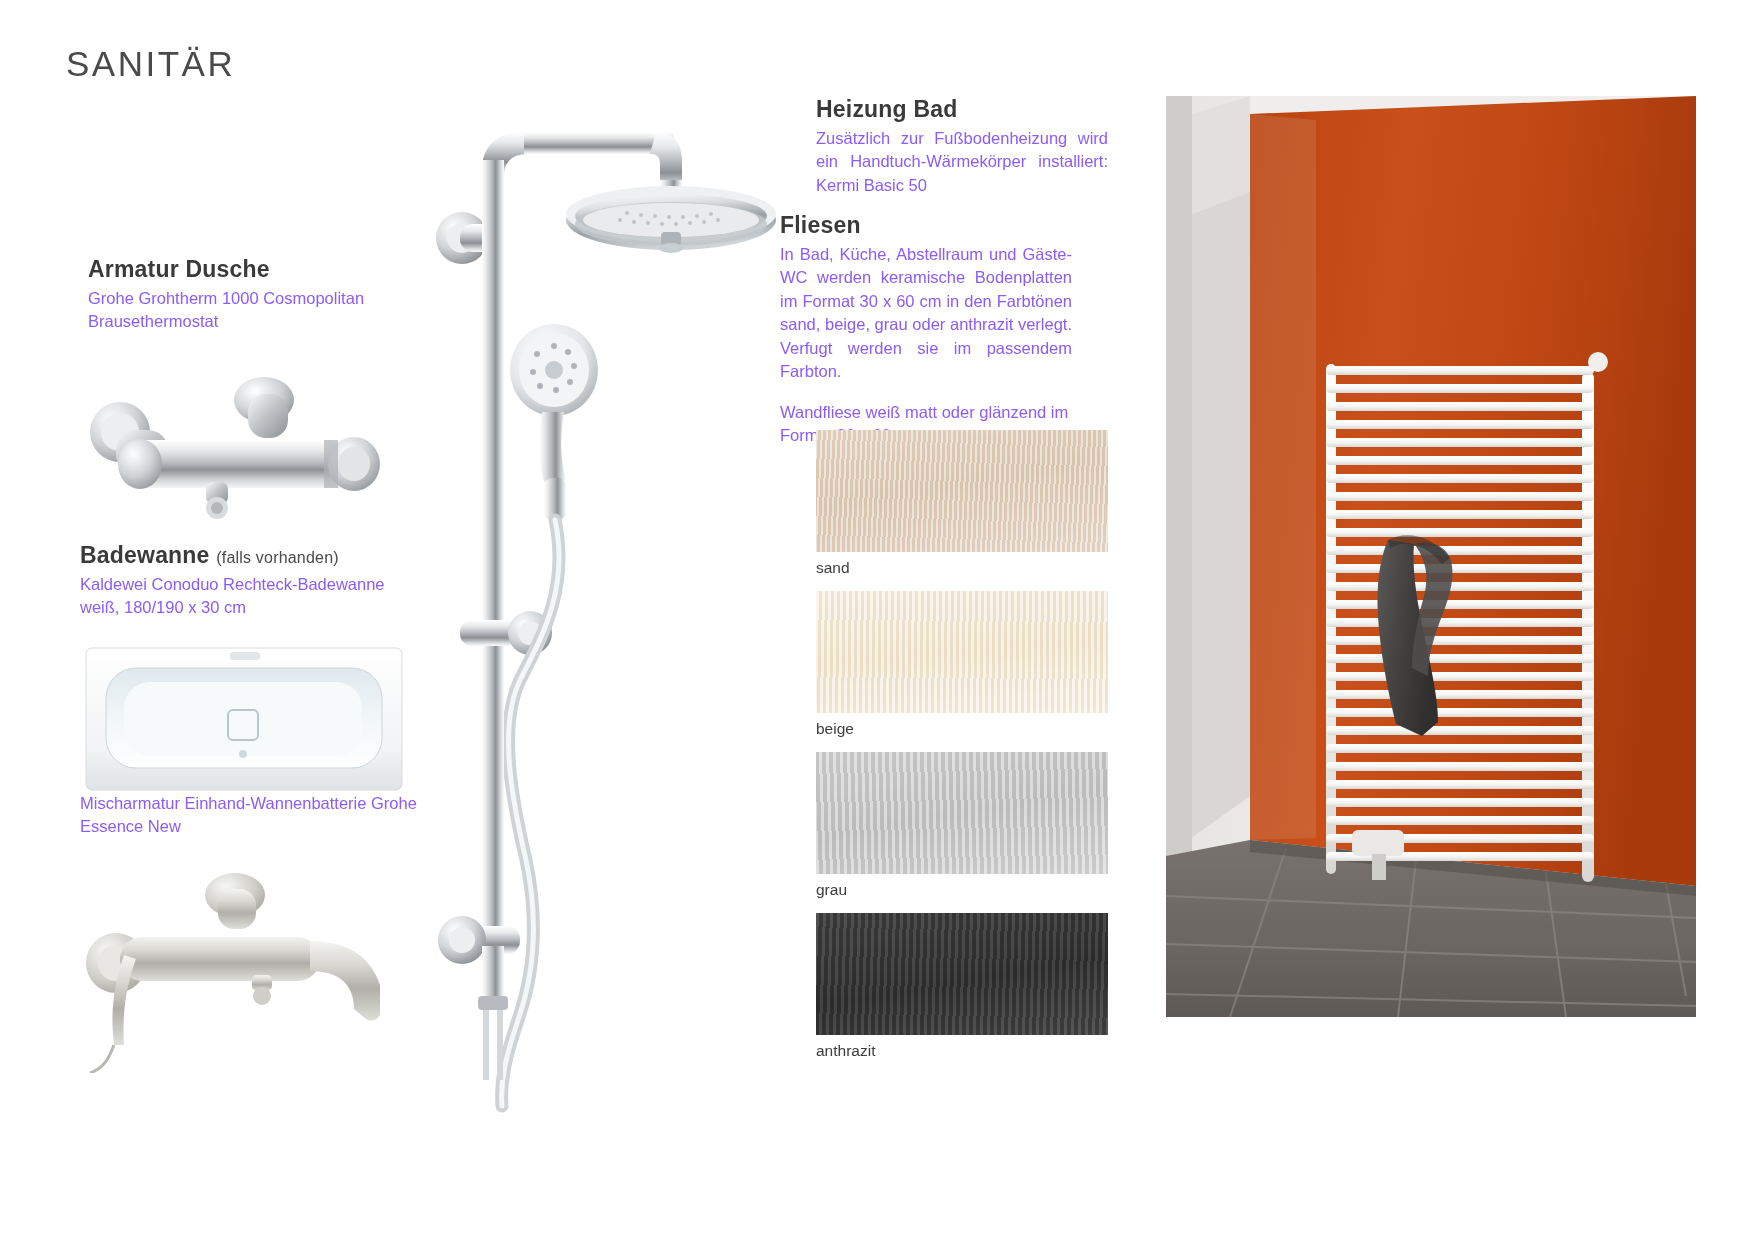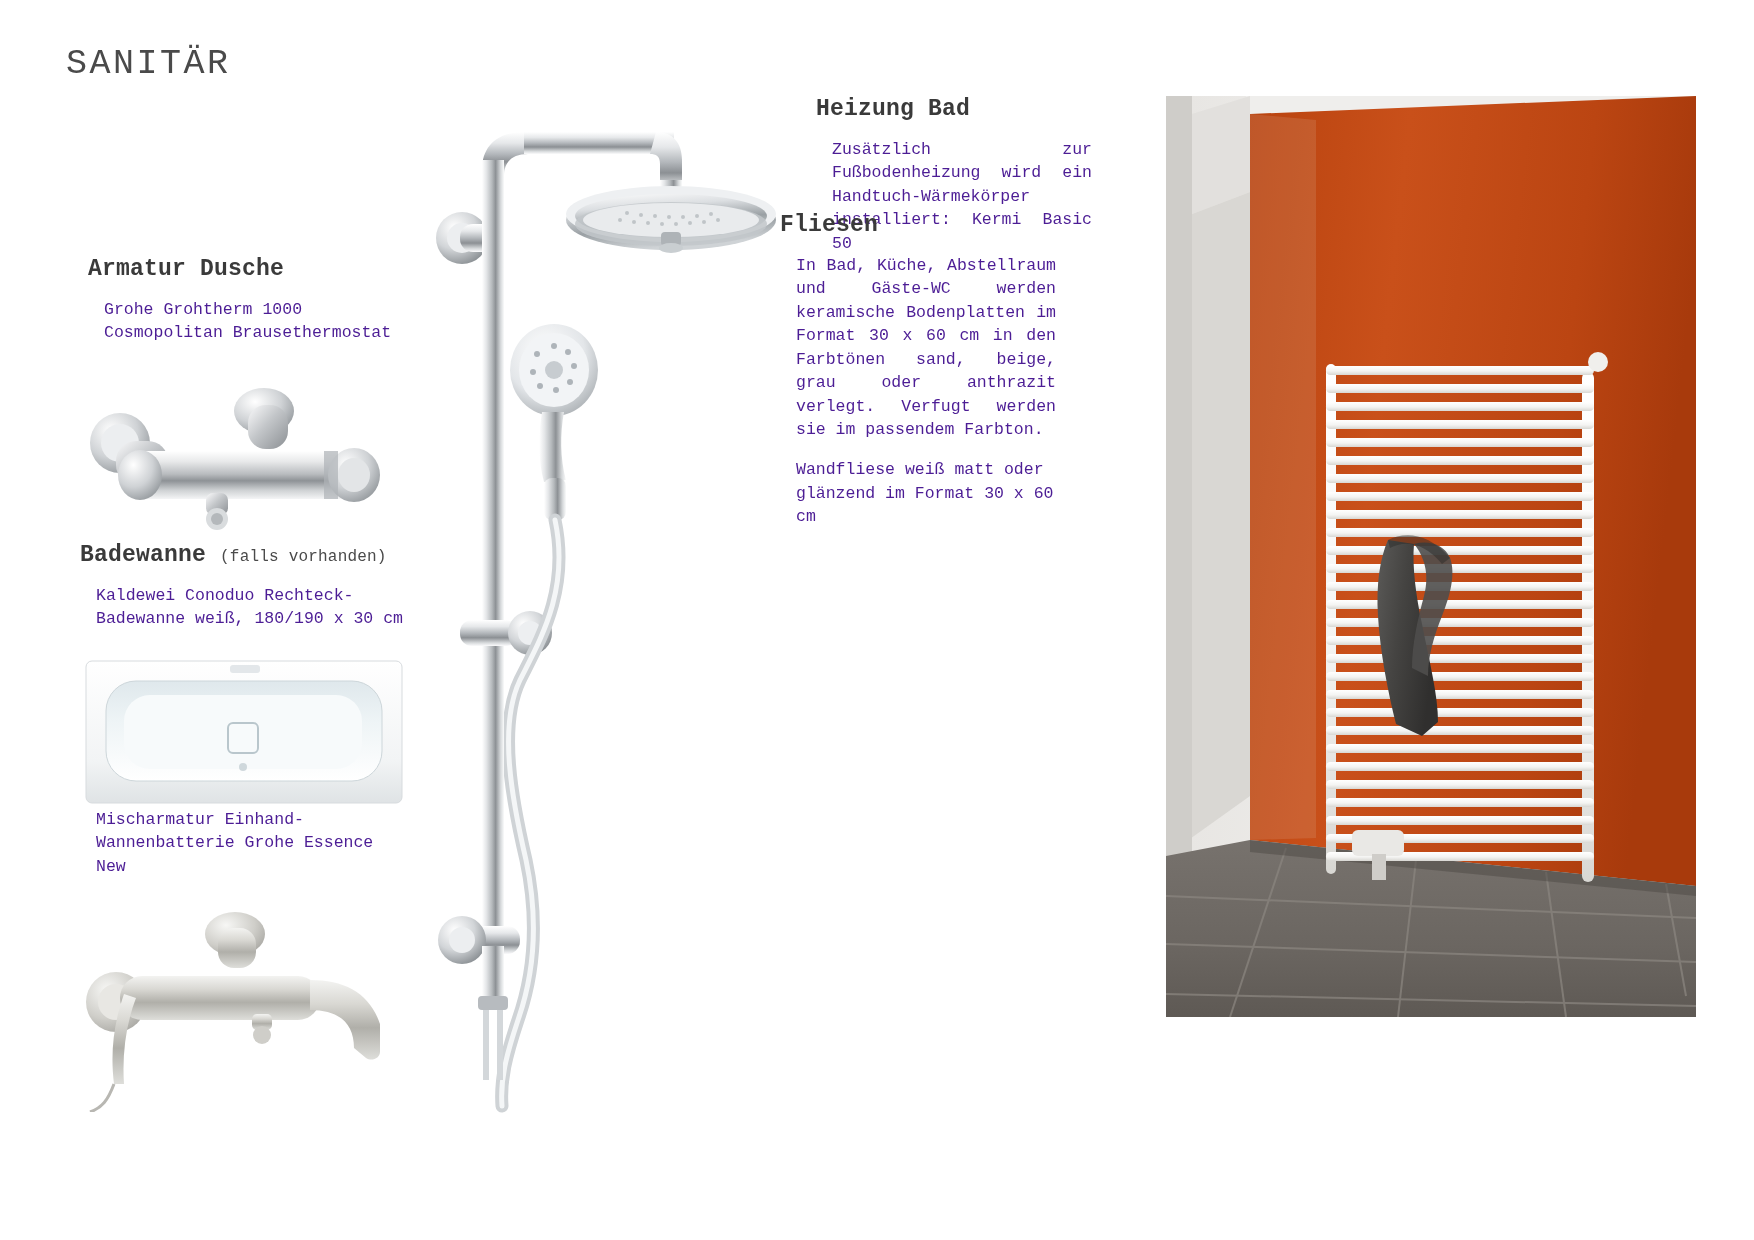--- a/index.html
+++ b/index.html
@@ -10,21 +10,20 @@
   body {
     font-family: "Liberation Sans", sans-serif;
     color: #2b2b2b;
   }
   .page {
     position: relative;
     width: 1754px;
     height: 1240px;
     background: #ffffff;
     overflow: hidden;
-    font-family: Liberation Mono, monospace;
   }
 
   
   .page-title {
     position: absolute;
     left: 66px;
     top: 44px;
     font-size: 35px;
     letter-spacing: 2.5px;
     font-weight: 400;
@@ -40,22 +39,22 @@
     margin: 0 0 4px 0;
   }
   .sec-head .soft {
     font-weight: normal;
     font-size: 16px;
     color: #4a4a4a;
   }
   .sec-body {
     font-size: 16.5px;
     line-height: 1.42;
-    color: #4c1d95;
-    margin: 16px;
+    color: #8b5cf6;
+    margin: 0;
   }
   .block-dusche { position: absolute; left: 80px; top: 132px; width: 330px; }
   .block-armatur-dusche { position: absolute; left: 88px; top: 256px; width: 330px; }
   .block-badewanne { position: absolute; left: 80px; top: 542px; width: 345px; }
   .block-armatur-badewanne { position: absolute; left: 80px; top: 792px; width: 345px; }
 
   
   .shower-wrap {
     position: absolute;
     left: 420px;
@@ -351,20 +350,38 @@
     <p class="sec-head">Heizung Bad</p>
     <p class="sec-body just">Zusätzlich zur Fußbodenheizung wird ein Handtuch-Wärmekörper installiert: Kermi Basic 50</p>
   </div>
 
   <div class="block-fliesen">
     <p class="sec-head">Fliesen</p>
     <p class="sec-body just">In Bad, Küche, Abstellraum und Gäste-WC werden keramische Bodenplatten im Format 30 x 60 cm in den Farbtönen sand, beige, grau oder anthrazit verlegt. Verfugt werden sie im passendem Farbton.</p>
     <p class="sec-body" style="margin-top:17px">Wandfliese weiß matt oder glänzend im Format 30 x 60 cm</p>
   </div>
 
+  <div class="swatches">
+    <div class="swatch-item">
+      <div class="swatch sw-sand"></div>
+      <div class="swatch-label">sand</div>
+    </div>
+    <div class="swatch-item">
+      <div class="swatch sw-beige"></div>
+      <div class="swatch-label">beige</div>
+    </div>
+    <div class="swatch-item">
+      <div class="swatch sw-grau"></div>
+      <div class="swatch-label">grau</div>
+    </div>
+    <div class="swatch-item">
+      <div class="swatch sw-anthrazit"></div>
+      <div class="swatch-label">anthrazit</div>
+    </div>
+  </div>
 
   <div class="photo">
     <svg width="530" height="921" viewBox="0 0 530 921">
       <defs>
         <linearGradient id="orangeWall" x1="0" y1="0" x2="1" y2="0.2">
           <stop offset="0%" stop-color="#b9430f"></stop>
           <stop offset="35%" stop-color="#c9501a"></stop>
           <stop offset="75%" stop-color="#bb4512"></stop>
           <stop offset="100%" stop-color="#a83a0c"></stop>
         </linearGradient>

